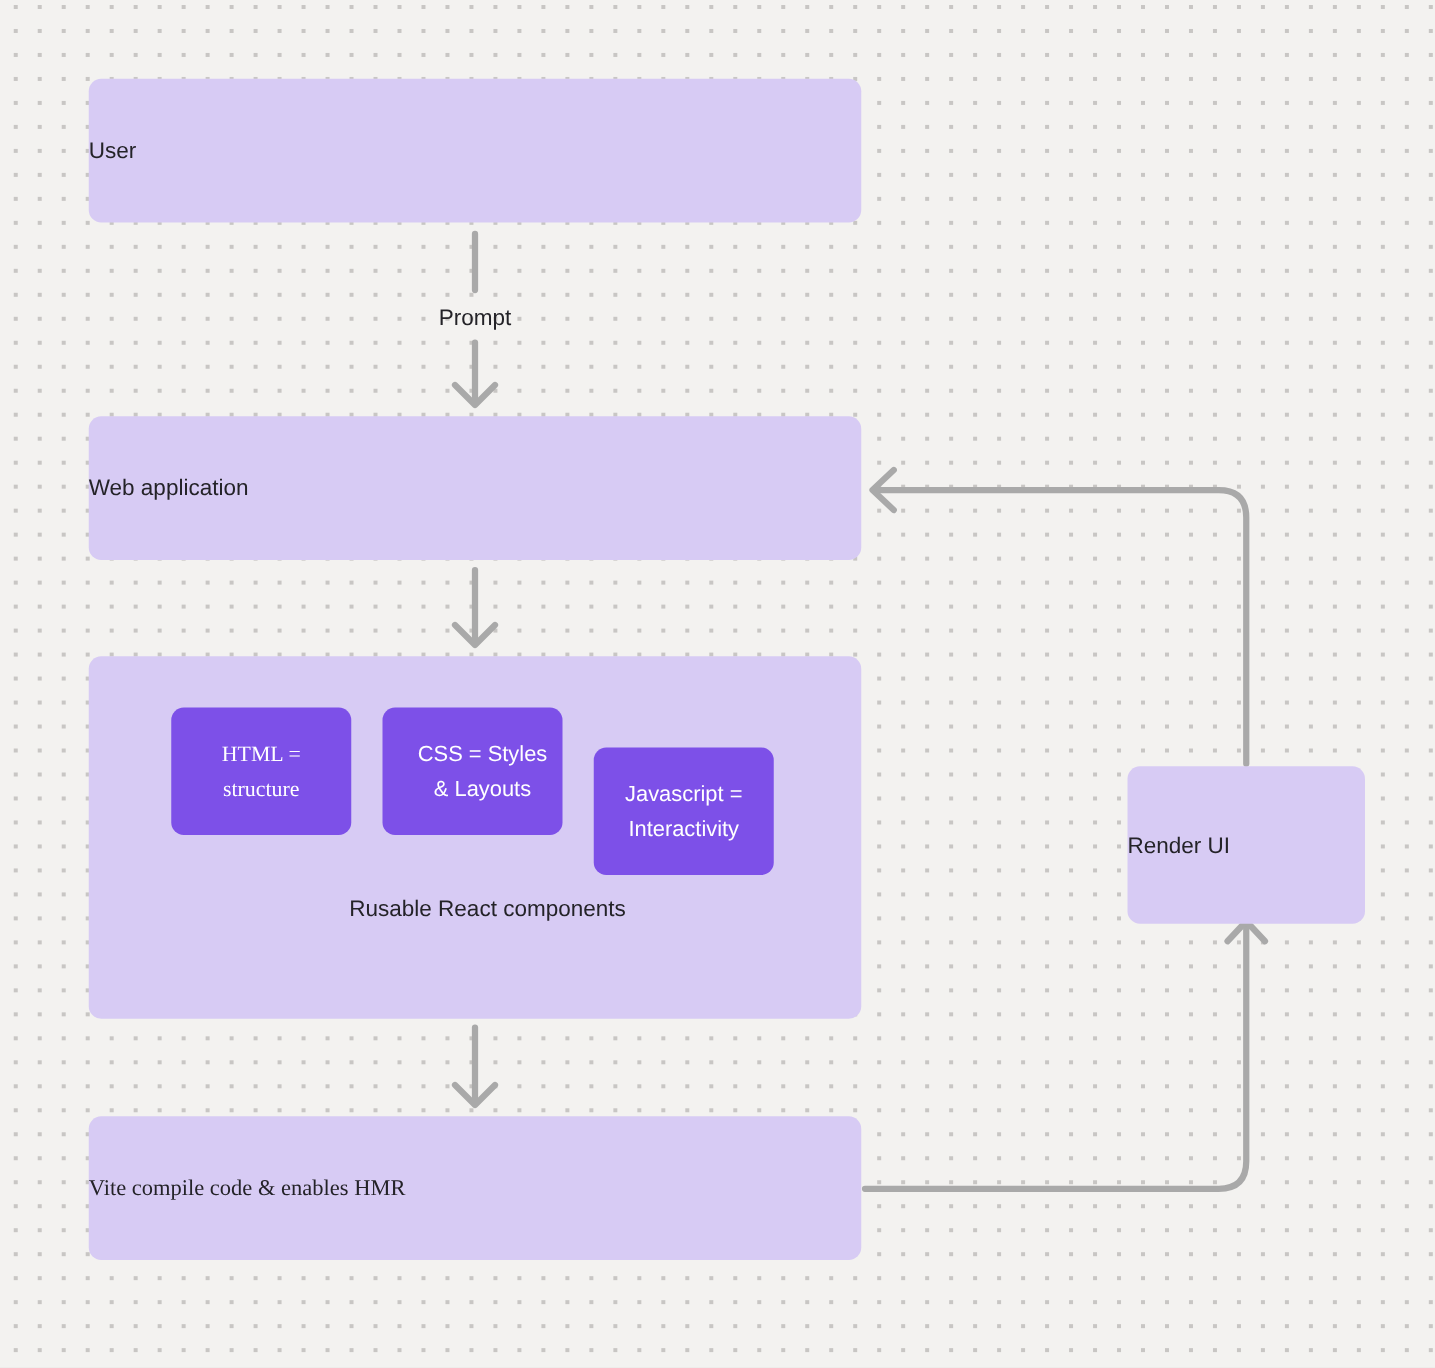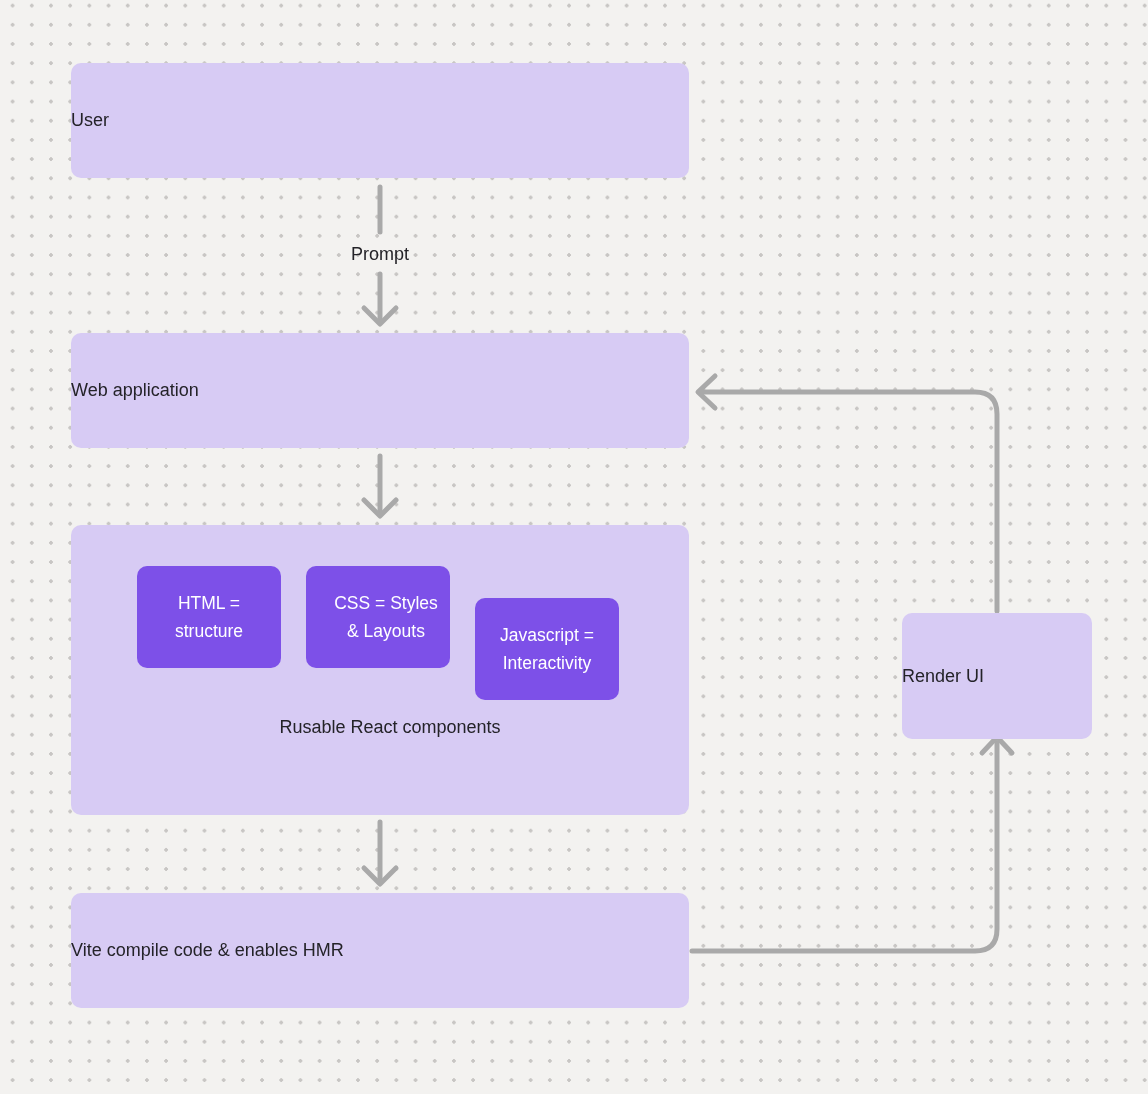--- a/index.html
+++ b/index.html
@@ -26,42 +26,42 @@
     align-items: center;
     justify-content: flex-start;
     color: #242328;
     font-size: 18px;
     text-align: center;
   }
   .node-user          { left: 71px;  top: 63px;  width: 618px; height: 115px; }
   .node-webapp        { left: 71px;  top: 333px; width: 618px; height: 115px; }
   .node-container     { left: 71px;  top: 525px; width: 618px; height: 290px;
                         display: block; }
-  .node-vite          { left: 71px;  top: 893px; width: 618px; height: 115px; }
+  .node-vite          { left: 71px;  top: 893px; width: 618px; height: 115px; font-family: Liberation Serif, serif; }
   .node-render        { left: 902px; top: 613px; width: 190px; height: 126px; }
 
   .subnode {
     position: absolute;
     top: 41px;
     width: 144px;
     height: 102px;
     background: #7d50e8;
     border-radius: 10px;
     display: flex;
     align-items: center;
     justify-content: center;
     color: #ffffff;
     font-size: 17.5px;
     font-weight: 500;
     text-align: center;
     line-height: 28px;
     padding: 0 8px;
     box-sizing: border-box;
   }
-  .subnode-html { left: 66px;  }
+  .subnode-html { left: 66px; font-family: Liberation Serif, serif;  }
   .subnode-css  { left: 235px; padding-left: 24px; }
   .subnode-js   { left: 404px; margin-top: 32px; }
 
   .container-label {
     position: absolute;
     left: 0;
     right: 0;
     top: 192px;
     text-align: center;
     font-size: 18px;

